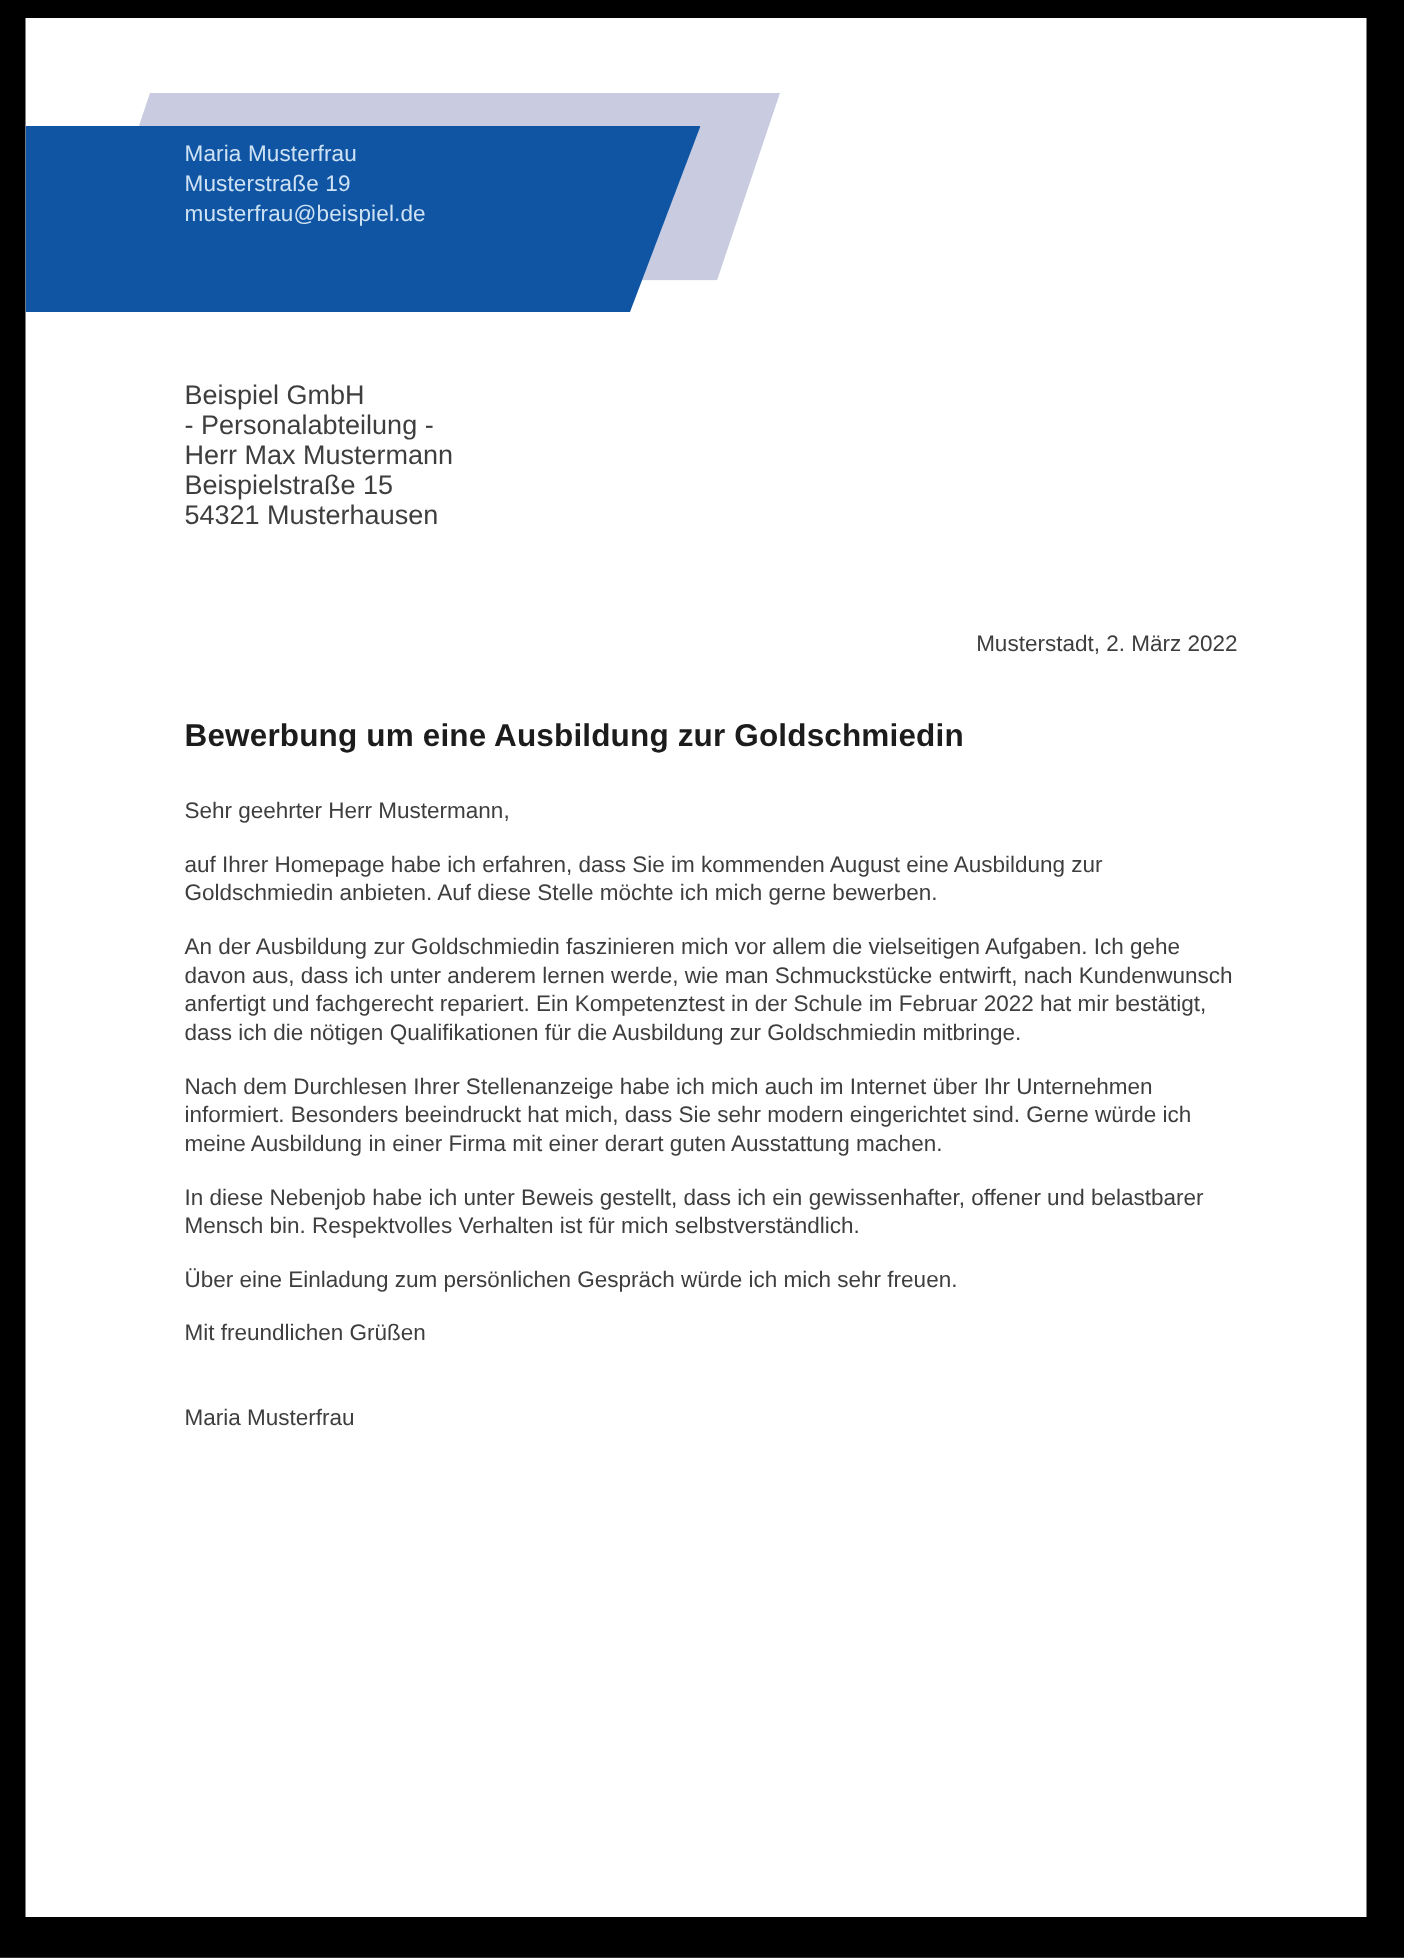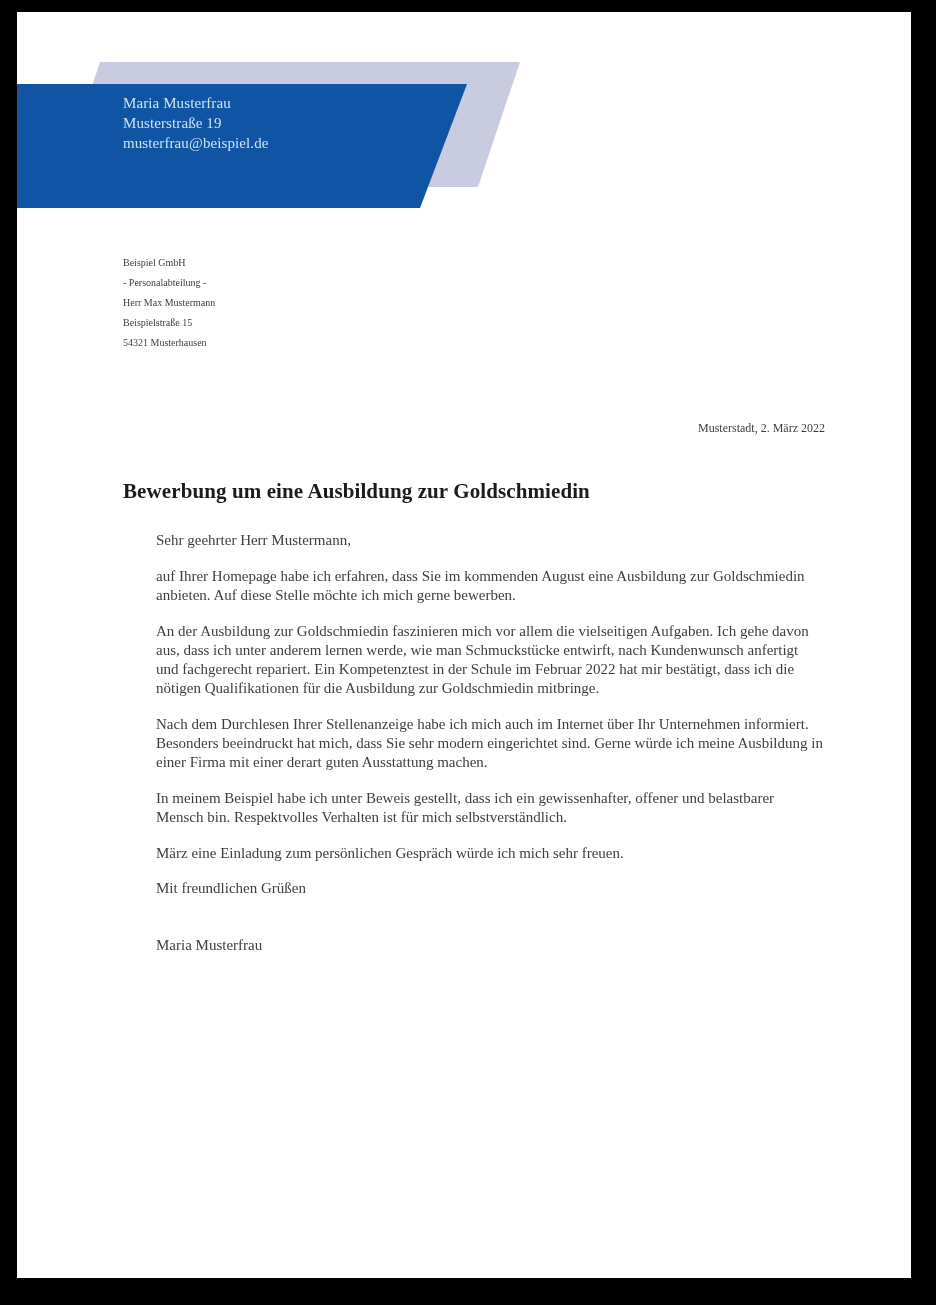--- a/index.html
+++ b/index.html
@@ -1,15 +1,15 @@
 <!DOCTYPE html>
 <html lang="de"><head>
 <meta charset="utf-8">
 <style>
-  * { margin: 0; padding: 0; box-sizing: border-box; font-family: Liberation Serif, serif; }
+  * { margin: 0; padding: 0; box-sizing: border-box; }
   html, body { background: #000; }
   body {
     width: 936px; height: 1305px;
     position: relative;
     font-family: "Liberation Sans", "DejaVu Sans", sans-serif;
     overflow: hidden;
   }
   .screen {
     position: absolute; inset: 0;
     background: #000000;
@@ -40,47 +40,47 @@
     padding: 9px 0 0 106px;
     font-size: 15px;
     line-height: 20px;
     color: #cfe2f4;
     letter-spacing: 0.1px;
   }
   
   .recipient-block {
     position: absolute;
     left: 106px; top: 241px;
-    font-size: 10px;
+    font-size: 18px;
     line-height: 20px;
     color: #3e3e3e;
   }
   .date-line {
     position: absolute;
     right: 86px; top: 409px;
-    font-size: 12px;
+    font-size: 15px;
     color: #3e3e3e;
   }
   .subject-line {
     position: absolute;
     left: 106px; top: 467px;
     font-size: 21px;
     font-weight: 700;
     color: #1c1c1c;
     letter-spacing: 0.1px;
   }
   .letter-body {
     position: absolute;
     left: 106px; top: 519px;
     width: 700px;
     font-size: 15px;
     line-height: 19px;
     color: #3e3e3e;
   }
-  .letter-body p { margin-top: 17px; margin-left: 33px; }
+  .letter-body p { margin-top: 17px; }
   .letter-body .salutation { margin-top: 0; }
   .letter-body .closing { margin-top: 16px; }
   .letter-body .signature { margin-top: 38px; }
 </style>
 </head>
 <body>
 
 <div class="screen">
   <div class="page">
 
@@ -103,20 +103,20 @@
 
     <div class="date-line">Musterstadt, 2. März 2022</div>
 
     <div class="subject-line">Bewerbung um eine Ausbildung zur Goldschmiedin</div>
 
     <div class="letter-body">
       <p class="salutation">Sehr geehrter Herr Mustermann,</p>
       <p>auf Ihrer Homepage habe ich erfahren, dass Sie im kommenden August eine Ausbildung zur Goldschmiedin anbieten. Auf diese Stelle möchte ich mich gerne bewerben.</p>
       <p>An der Ausbildung zur Goldschmiedin faszinieren mich vor allem die vielseitigen Aufgaben. Ich gehe davon aus, dass ich unter anderem lernen werde, wie man Schmuckstücke entwirft, nach Kundenwunsch anfertigt und fachgerecht repariert. Ein Kompetenztest in der Schule im Februar 2022 hat mir bestätigt, dass ich die nötigen Qualifikationen für die Ausbildung zur Goldschmiedin mitbringe.</p>
       <p>Nach dem Durchlesen Ihrer Stellenanzeige habe ich mich auch im Internet über Ihr Unternehmen informiert. Besonders beeindruckt hat mich, dass Sie sehr modern eingerichtet sind. Gerne würde ich meine Ausbildung in einer Firma mit einer derart guten Ausstattung machen.</p>
-      <p>In meinem Beispiel habe ich unter Beweis gestellt, dass ich ein gewissenhafter, offener und belastbarer Mensch bin. Respektvolles Verhalten ist für mich selbstverständlich.</p>
-      <p>März eine Einladung zum persönlichen Gespräch würde ich mich sehr freuen.</p>
+      <p>In diese Nebenjob habe ich unter Beweis gestellt, dass ich ein gewissenhafter, offener und belastbarer Mensch bin. Respektvolles Verhalten ist für mich selbstverständlich.</p>
+      <p>Über eine Einladung zum persönlichen Gespräch würde ich mich sehr freuen.</p>
       <p class="closing">Mit freundlichen Grüßen</p>
       <p class="signature">Maria Musterfrau</p>
     </div>
 
   </div>
 </div>
 
 </body></html>

